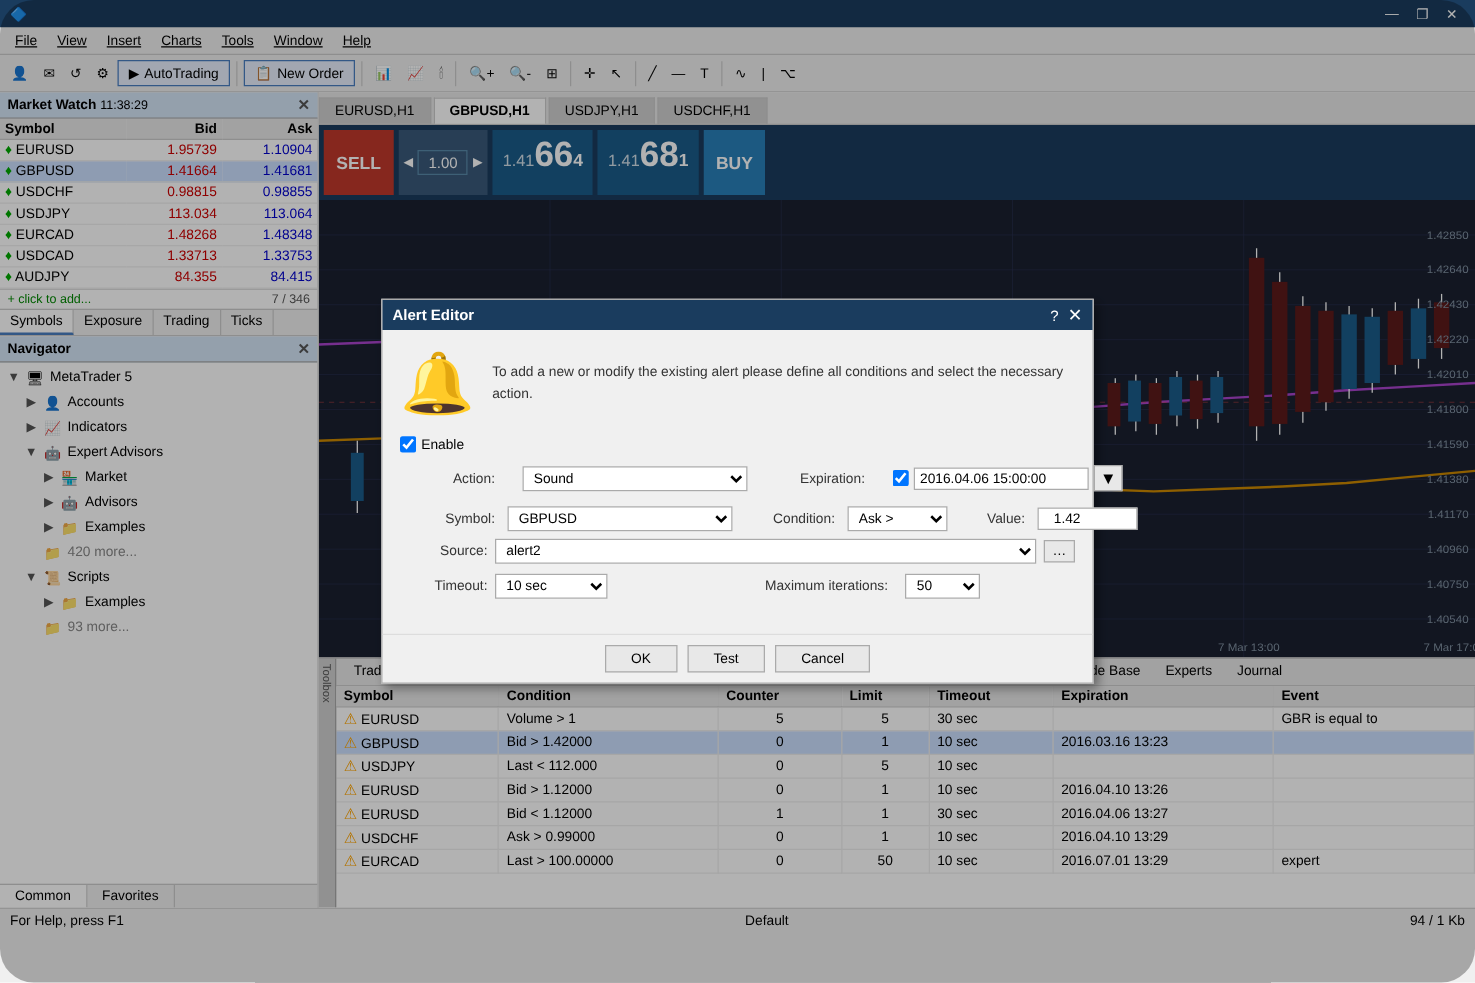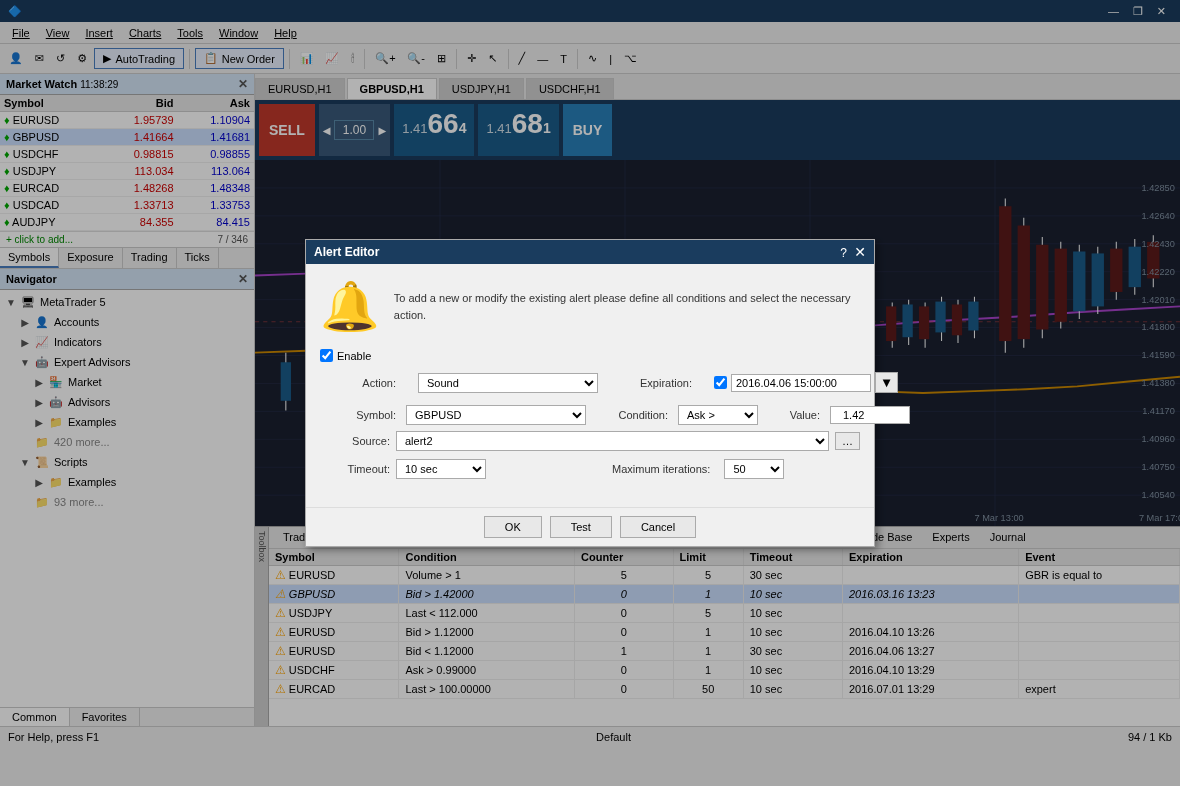--- a/index.html
+++ b/index.html
@@ -86,29 +86,29 @@
     .bottom-panel { height: 200px; border-top: 1px solid #aaa; background: #fff; display: flex; flex-direction: column; }
     .bottom-tabs { display: flex; background: #e8e8e8; border-bottom: 1px solid #ccc; height: 22px; align-items: center; padding: 0 4px; }
     .bottom-tab { padding: 2px 10px; cursor: pointer; font-size: 11px; border-bottom: 2px solid transparent; }
     .bottom-tab.active { border-bottom-color: #4a7fc1; background: #fff; }
     .bottom-content { flex: 1; overflow: auto; }
 
     
     .alert-table { width: 100%; border-collapse: collapse; font-size: 11px; }
     .alert-table th { background: #e8e8e8; border-bottom: 1px solid #ccc; border-right: 1px solid #ddd; padding: 2px 6px; text-align: left; position: sticky; top: 0; }
     .alert-table td { border-bottom: 1px solid #eee; border-right: 1px solid #eee; padding: 2px 6px; }
-    .alert-table tr.selected { background: #cce0ff; font-style: italic; }
+    .alert-table tr.selected { background: #cce0ff; }
     .icon-warn { color: #ffa500; font-size: 12px; }
 
     
     .statusbar { background: #f0f0f0; border-top: 1px solid #ccc; height: 20px; display: flex; align-items: center; padding: 0 8px; font-size: 11px; justify-content: space-between; }
     .status-right { display: flex; gap: 8px; }
 
     
-    .modal-overlay { position: fixed; top: 0; left: 0; right: 0; bottom: 0; background: rgba(0,0,0,0.3); z-index: 1000; display: flex; align-items: center; justify-content: center; }
+    .modal-overlay { position: fixed; top: 0; left: 0; right: 0; bottom: 0; background: rgba(0,0,0,0.3); z-index: 1000; display: flex; align-items: center; justify-content: center; border-radius: 27px; }
     .modal { background: #f0f0f0; border: 1px solid #aaa; box-shadow: 3px 3px 8px rgba(0,0,0,0.4); width: 570px; }
     .modal-titlebar { background: #1a3c5e; color: white; padding: 4px 8px; display: flex; justify-content: space-between; align-items: center; font-size: 12px; font-weight: bold; }
     .modal-close { color: white; cursor: pointer; font-size: 14px; background: none; border: none; }
     .modal-help { color: white; cursor: pointer; font-size: 12px; background: none; border: none; margin-right: 4px; }
     .modal-body { padding: 14px; }
     .modal-top { display: flex; gap: 14px; margin-bottom: 14px; }
     .bell-icon { font-size: 48px; color: #d4a017; flex-shrink: 0; }
     .modal-msg { font-size: 11px; color: #333; line-height: 1.5; display: flex; align-items: center; }
     .modal-enable { display: flex; align-items: center; gap: 4px; margin-bottom: 10px; }
     .form-label { text-align: right; font-size: 11px; color: #333; padding-right: 4px; }

